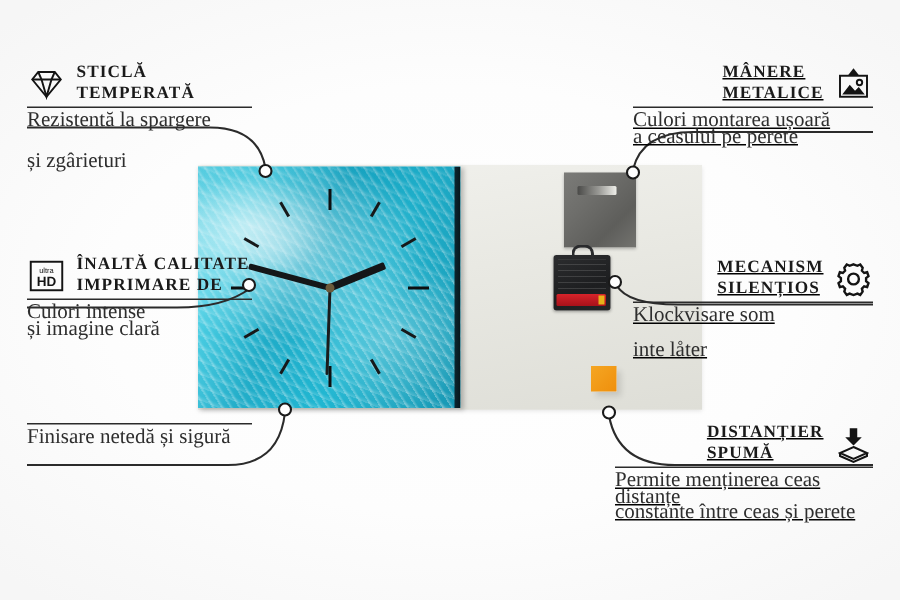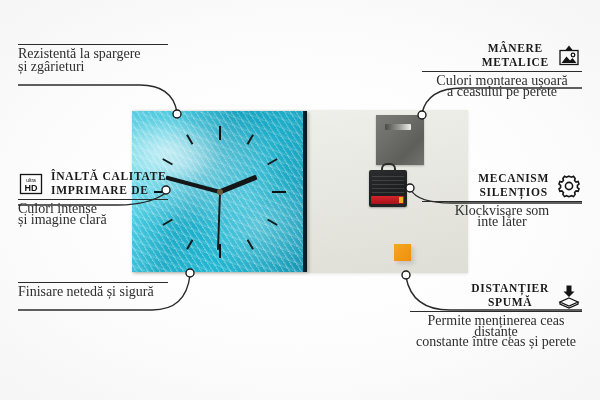--- a/index.html
+++ b/index.html
@@ -162,21 +162,21 @@
     line-height: 10.5px;
     margin-top: 4px;
   }
   .rule {
     height: 1px;
     background: #2b2b2b;
     margin-top: 2px;
   }
   .c-left { text-align: left; }
   .c-left .head { display: flex; align-items: center; gap: 7px; }
-  .c-right { text-align: center; }
+  .c-right { text-align: left; text-decoration: underline; }
   .c-right .head { display: flex; align-items: center; justify-content: flex-end; gap: 7px; }
   .ico { flex: 0 0 auto; width: 26px; height: 26px; color: #141414; }
   .ico svg { display: block; width: 26px; height: 26px; }
 
   .lines { position: absolute; left: 0; top: 0; width: 600px; height: 400px; pointer-events: none; }
 </style>
 </head>
 <body>
 
 <div id="stage">
@@ -268,23 +268,38 @@
       <circle cx="177" cy="114" r="4"></circle>
       <circle cx="166" cy="190" r="4"></circle>
       <circle cx="190" cy="273" r="4"></circle>
       <circle cx="422" cy="115" r="4"></circle>
       <circle cx="410" cy="188" r="4"></circle>
       <circle cx="406" cy="275" r="4"></circle>
     </g>
   </svg>
 
   <div class="callout c-left" style="left:18px; top:42px; width:150px;">
+    <div class="head">
+      <span class="ico">
+        <svg viewBox="0 0 26 26">
+            <g fill="none" stroke="currentColor" stroke-width="1.3">
+          <path d="M3.5 10 L13 21.5 L22.5 10 L18.5 5 L7.5 5 Z"></path>
+          <path d="M3.5 10 H22.5"></path>
+              <path d="M7.5 5 L9.7 10 L13 21.5 L16.3 10 L18.5 5"></path>
+        </g>
+          </svg>
+      </span>
+      <div>
+        <div class="title">STICLĂ</div>
+        <div class="title">TEMPERATĂ</div>
+      </div>
+    </div>
     <div class="rule"></div>
     <div class="sub">Rezistentă la spargere</div>
-    <div class="sub" style="margin-top:2px">și zgârieturi</div>
+    <div class="sub" style="margin-top:16px">și zgârieturi</div>
   </div>
 
   <div class="callout c-left" style="left:18px; top:170px; width:150px;">
     <div class="head">
       <span class="ico">
         <svg viewBox="0 0 26 26">
           <rect x="2.5" y="3.5" width="21" height="19" fill="none" stroke="currentColor" stroke-width="1.3"></rect>
           <text x="13" y="11" text-anchor="middle" font-family="Liberation Sans, sans-serif" font-size="5" fill="currentColor">ultra</text>
           <text x="13" y="19.5" text-anchor="middle" font-family="Liberation Sans, sans-serif" font-size="9" font-weight="bold" fill="currentColor">HD</text>
         </svg>
@@ -336,21 +351,21 @@
         <svg viewBox="0 0 26 26">
             <g fill="none" stroke="currentColor" stroke-width="1.6">
           <path d="M13 3.2 l2.6 1 1.9 -.9 1.6 2.2 -.5 2 1.5 1.5 2 -.5 .9 2.6 -1.6 1.3 0 2.1 1.6 1.3 -.9 2.6 -2 -.5 -1.5 1.5 .5 2 -1.6 2.2 -1.9 -.9 -2.6 1 -2.6 -1 -1.9 .9 -1.6 -2.2 .5 -2 -1.5 -1.5 -2 .5 -.9 -2.6 1.6 -1.3 0 -2.1 -1.6 -1.3 .9 -2.6 2 .5 1.5 -1.5 -.5 -2 1.6 -2.2 1.9 .9 Z"></path>
           <circle cx="13" cy="13" r="3.6"></circle>
         </g>
           </svg>
       </span>
     </div>
     <div class="rule"></div>
     <div class="sub">Klockvisare som</div>
-    <div class="sub" style="margin-top:0">inte låter</div>
+    <div class="sub" style="margin-top:12px">inte låter</div>
   </div>
 
   <div class="callout c-right" style="right:18px; top:282px; width:172px;">
     <div class="head">
       <div>
         <div class="title">DISTANȚIER</div>
         <div class="title">SPUMĂ</div>
       </div>
       <span class="ico">
         <svg viewBox="0 0 26 26">

